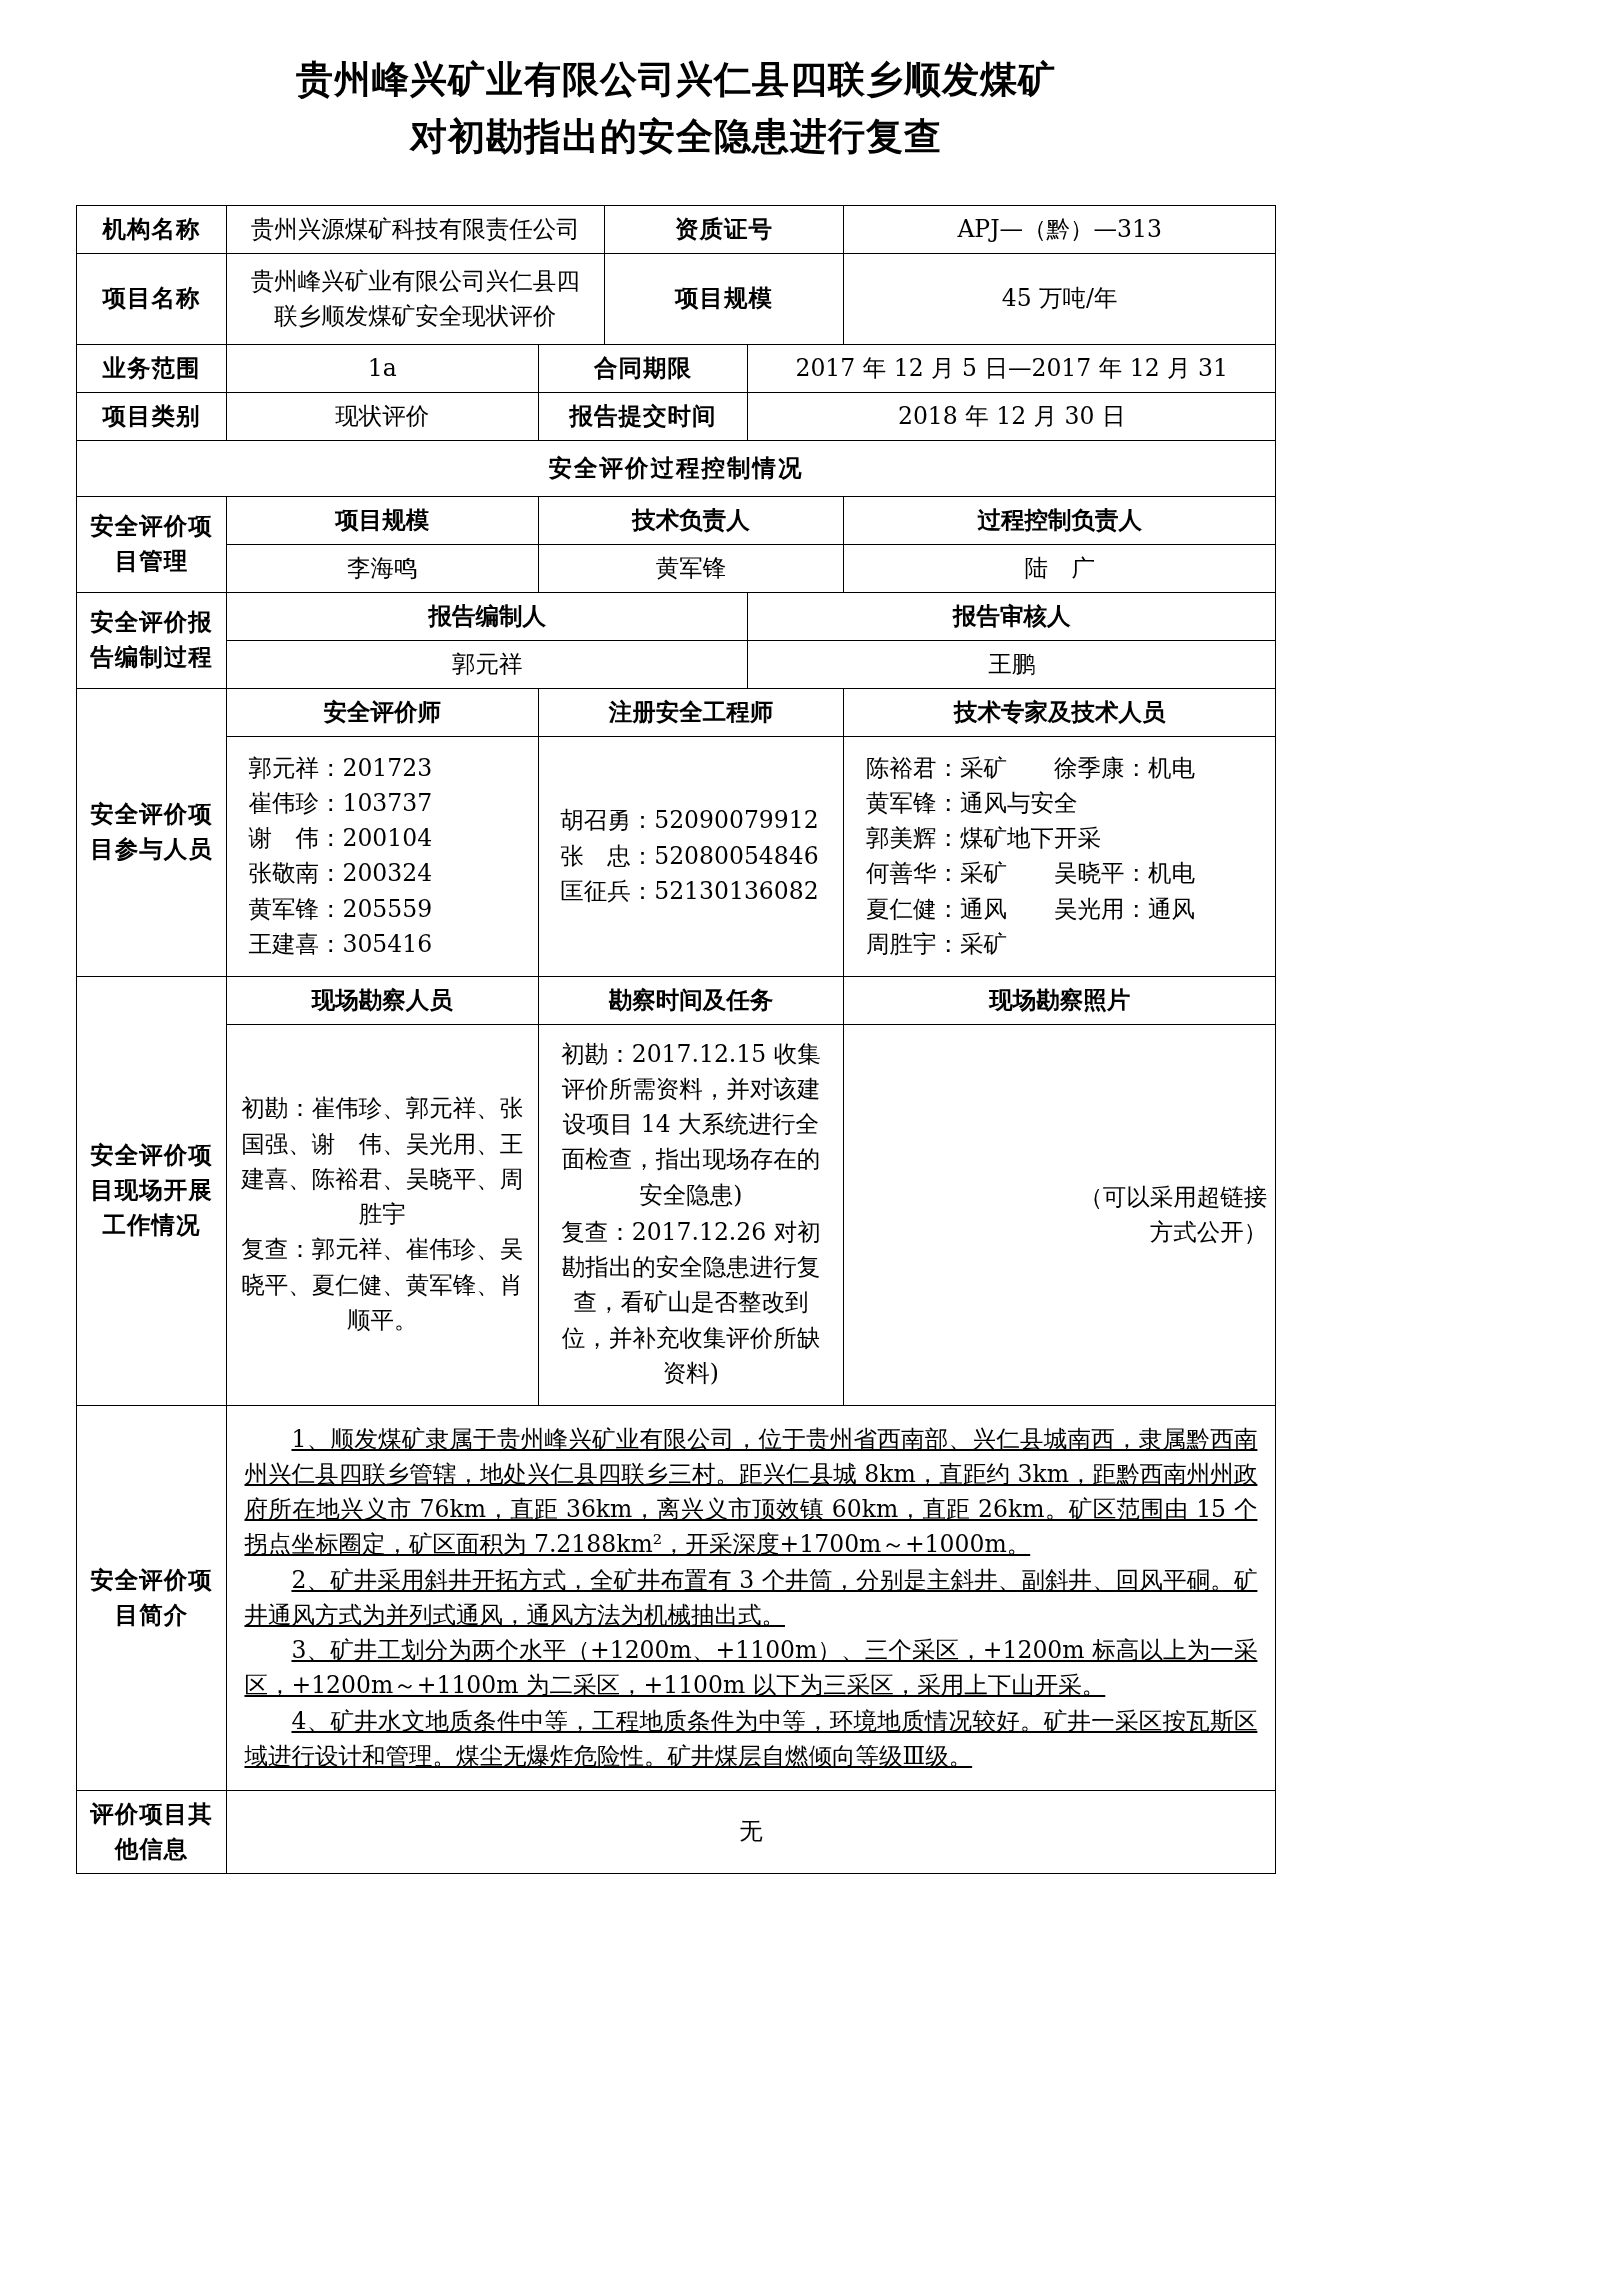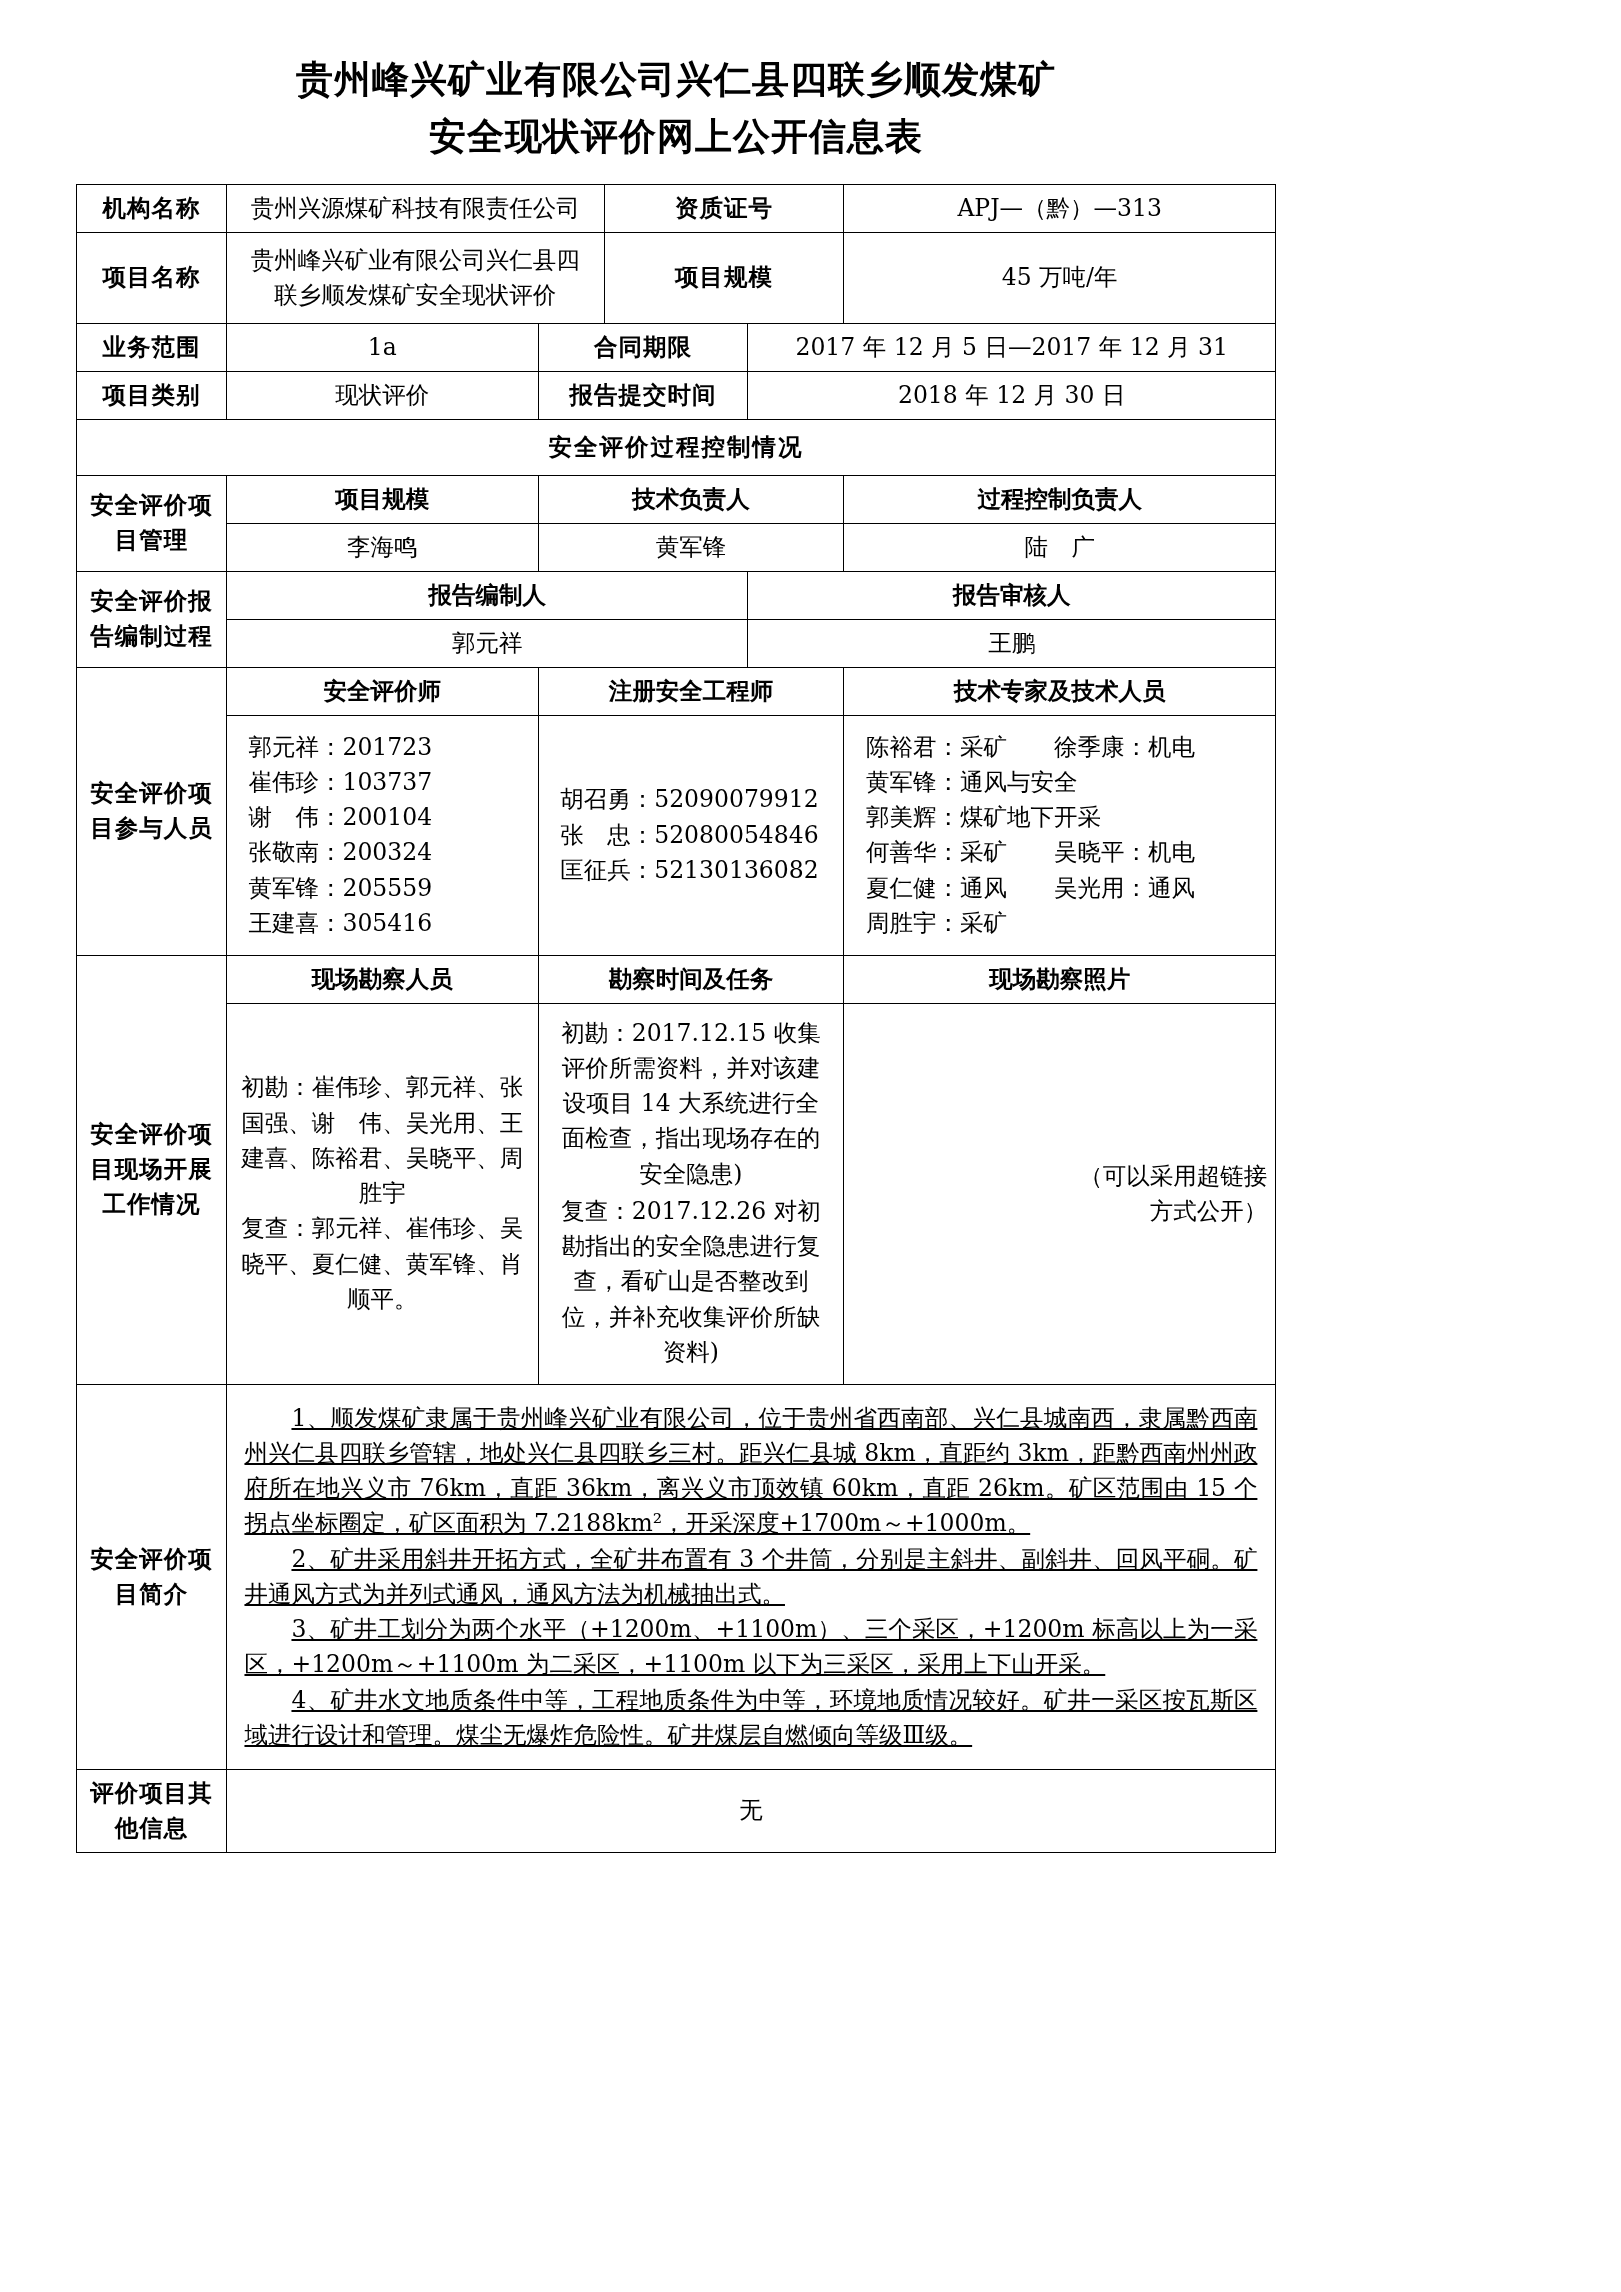--- a/index.html
+++ b/index.html
@@ -26,21 +26,21 @@
     font-size: 37px;
     line-height: 1.55;
     letter-spacing: 1px;
   }
   .doc-title .line2 {
     display: block;
   }
   table.main {
     width: 100%;
     border-collapse: collapse;
-    margin-top: 18px;
+    margin-top: 39px;
     table-layout: fixed;
   }
   table.main td {
     border: 1.6px solid #000;
     padding: 5.9px 7.8px;
     vertical-align: middle;
     font-size: 23.5px;
     line-height: 1.5;
   }
   .lbl {
@@ -106,21 +106,21 @@
     line-height: 1.45;
   }
 </style>
 </head>
 <body>
 
 <div class="page">
 
   <div class="doc-title">
     <span>贵州峰兴矿业有限公司兴仁县四联乡顺发煤矿</span>
-    <span class="line2">安全现状评价网上公开信息表</span>
+    <span class="line2">对初勘指出的安全隐患进行复查</span>
   </div>
 
   <table class="main">
     <colgroup>
       <col style="width:12.5%">
       <col style="width:9%">
       <col style="width:9%">
       <col style="width:8%">
       <col style="width:5.5%">
       <col style="width:12%">

